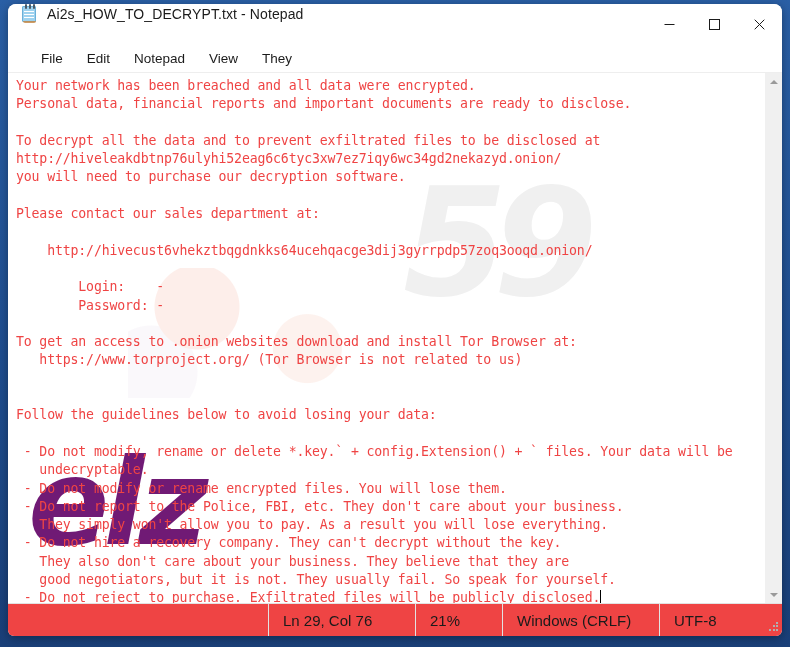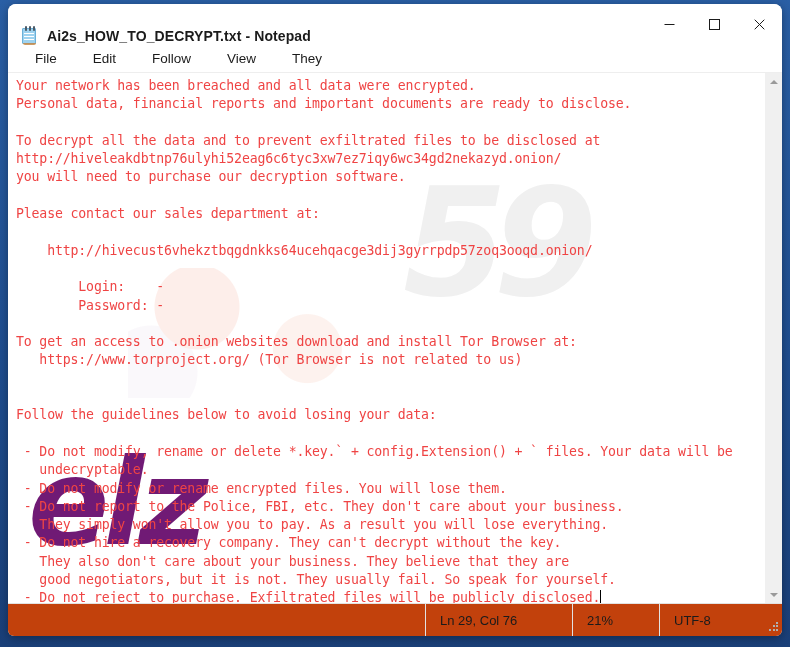--- a/index.html
+++ b/index.html
@@ -34,24 +34,23 @@
     overflow: hidden;
     display: flex;
     flex-direction: column;
   }
 
   
   .titlebar {
     height: 41px;
     background: #ffffff;
     display: flex;
-    align-items: flex-end;
-    flex: 0 0 auto;
-    position: relative;
-    font-weight: bold;
+    align-items: flex-start;
+    flex: 0 0 auto;
+    position: relative;
   }
   .title-left {
     display: flex;
     align-items: center;
     padding-left: 13px;
     gap: 9px;
     flex: 1 1 auto;
     min-width: 0;
   }
   .np-icon {
@@ -123,22 +122,22 @@
     padding: 0;
   }
   .wbtn svg { display: block; }
 
   
   .menubar {
     height: 27px;
     background: #ffffff;
     display: flex;
     align-items: center;
-    padding-left: 17px;
-    gap: 16px;
+    padding-left: 23px;
+    gap: 4px;
     flex: 0 0 auto;
     text-align: center;
   }
   .menu-item {
     font-size: 13.5px;
     color: #1b1b1b;
     padding: 3px 10px 4px 10px;
     border-radius: 3px;
     cursor: default;
     white-space: nowrap;
@@ -260,26 +259,26 @@
     top: 0px;
     width: 15px;
     height: 0px;
     background: #cdcdcd;
     border-radius: 0;
   }
 
   
   .statusbar {
     height: 32px;
-    background: #c2410c;
+    background: #ef4444;
     border-top: 1px solid #e2e2e2;
     display: flex;
     align-items: stretch;
     flex: 0 0 auto;
-    font-size: 13px;
+    font-size: 15px;
     color: #1b1b1b;
     position: relative;
   }
   .sb-spacer { flex: 1 1 auto; }
   .sb-cell {
     display: flex;
     align-items: center;
     border-left: 1px solid #e2e2e2;
     padding: 0 14px;
     white-space: nowrap;
@@ -342,21 +341,21 @@
             <line x1="0.7" y1="0.7" x2="10.3" y2="10.3" stroke="#1b1b1b" stroke-width="1"></line>
             <line x1="10.3" y1="0.7" x2="0.7" y2="10.3" stroke="#1b1b1b" stroke-width="1"></line>
           </svg>
         </button>
       </div>
     </div>
 
     <div class="menubar">
       <div class="menu-item">File</div>
       <div class="menu-item">Edit</div>
-      <div class="menu-item">Follow</div>
+      <div class="menu-item">Notepad</div>
       <div class="menu-item">View</div>
       <div class="menu-item">They</div>
     </div>
 
     <div class="editor-wrap">
 
       <div class="textarea">
         <div class="watermark wm-dots"></div>
         <div class="watermark wm-grey">59</div>
         <div class="watermark wm-pink">elz</div>
@@ -402,18 +401,19 @@
             <span class="tri"></span>
           </div>
       </div>
 
     </div>
 
     <div class="statusbar">
       <div class="sb-spacer"></div>
       <div class="sb-cell lnCol">Ln 29, Col 76</div>
       <div class="sb-cell zoom">21%</div>
+      <div class="sb-cell eol">Windows (CRLF)</div>
       <div class="sb-cell enc">UTF-8</div>
       <div class="resize-grip"></div>
     </div>
 
   </div>
 </div>
 
 </body></html>

